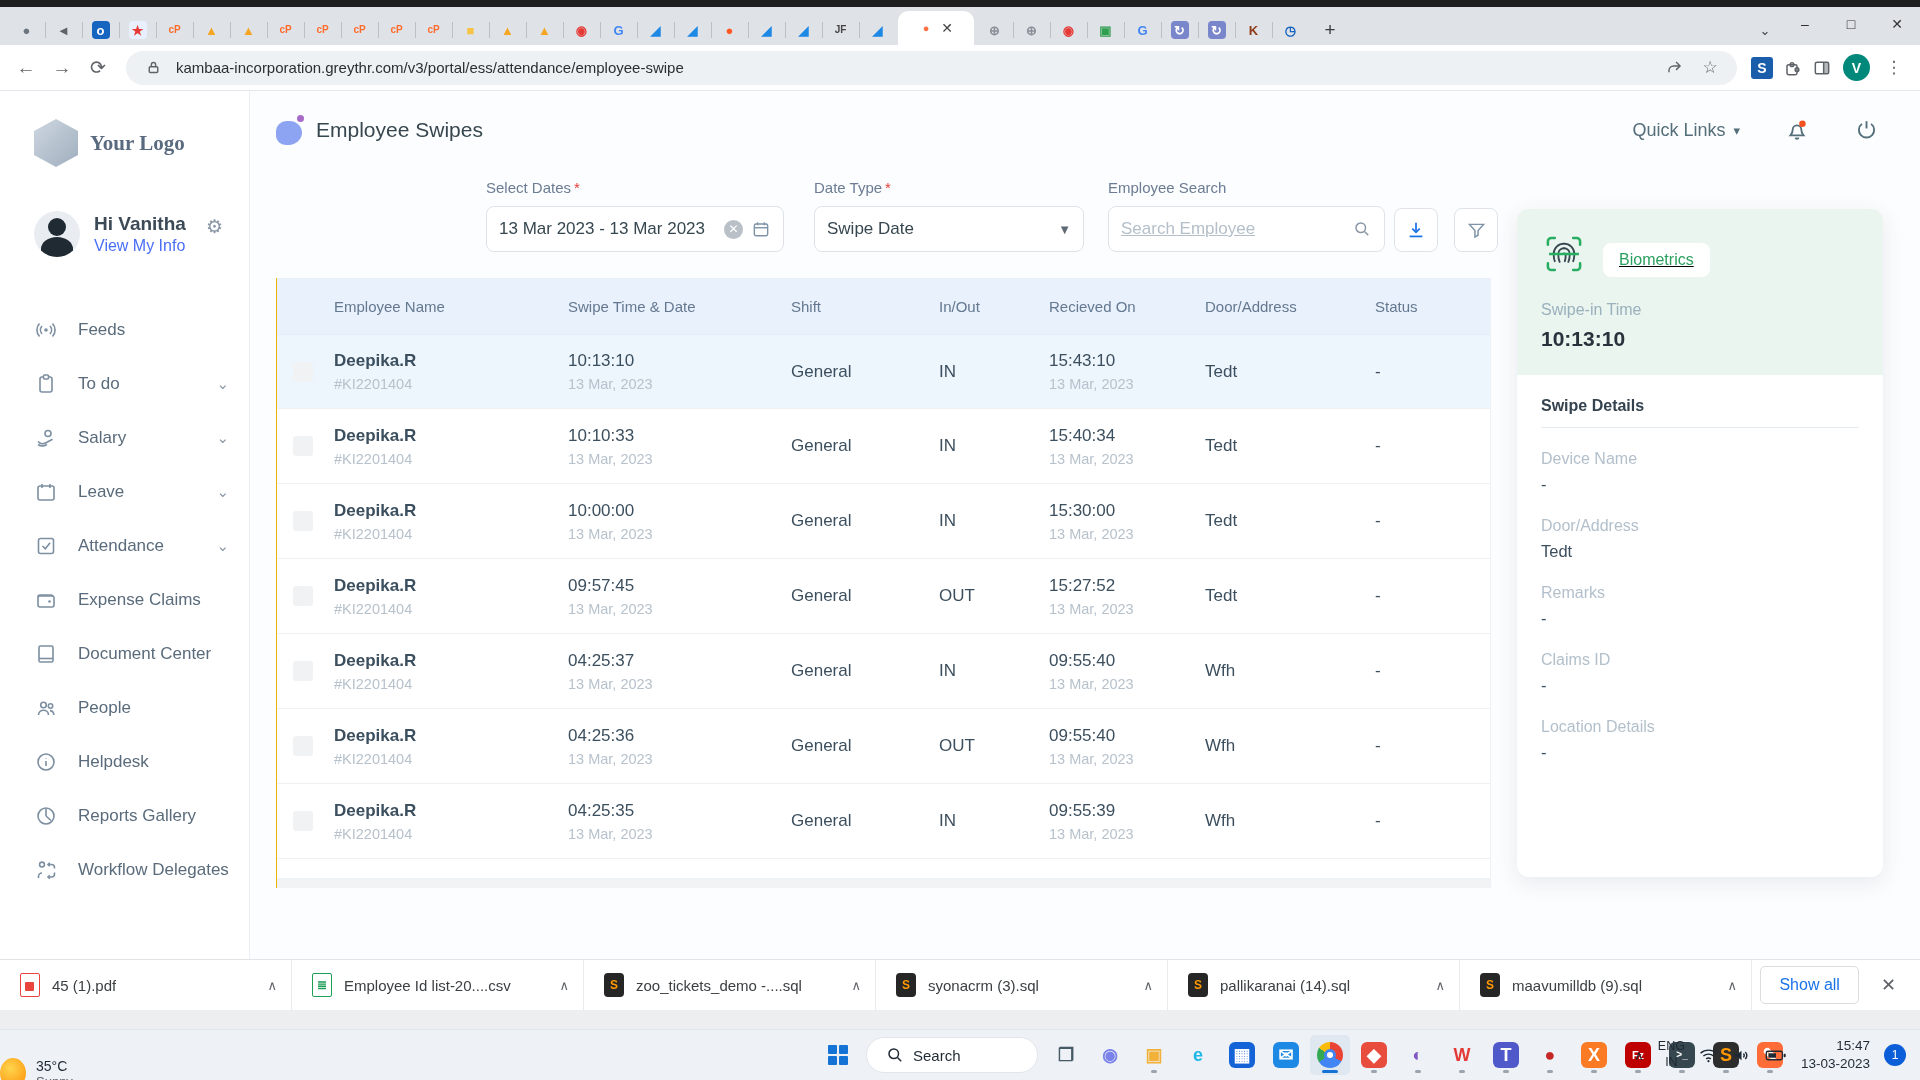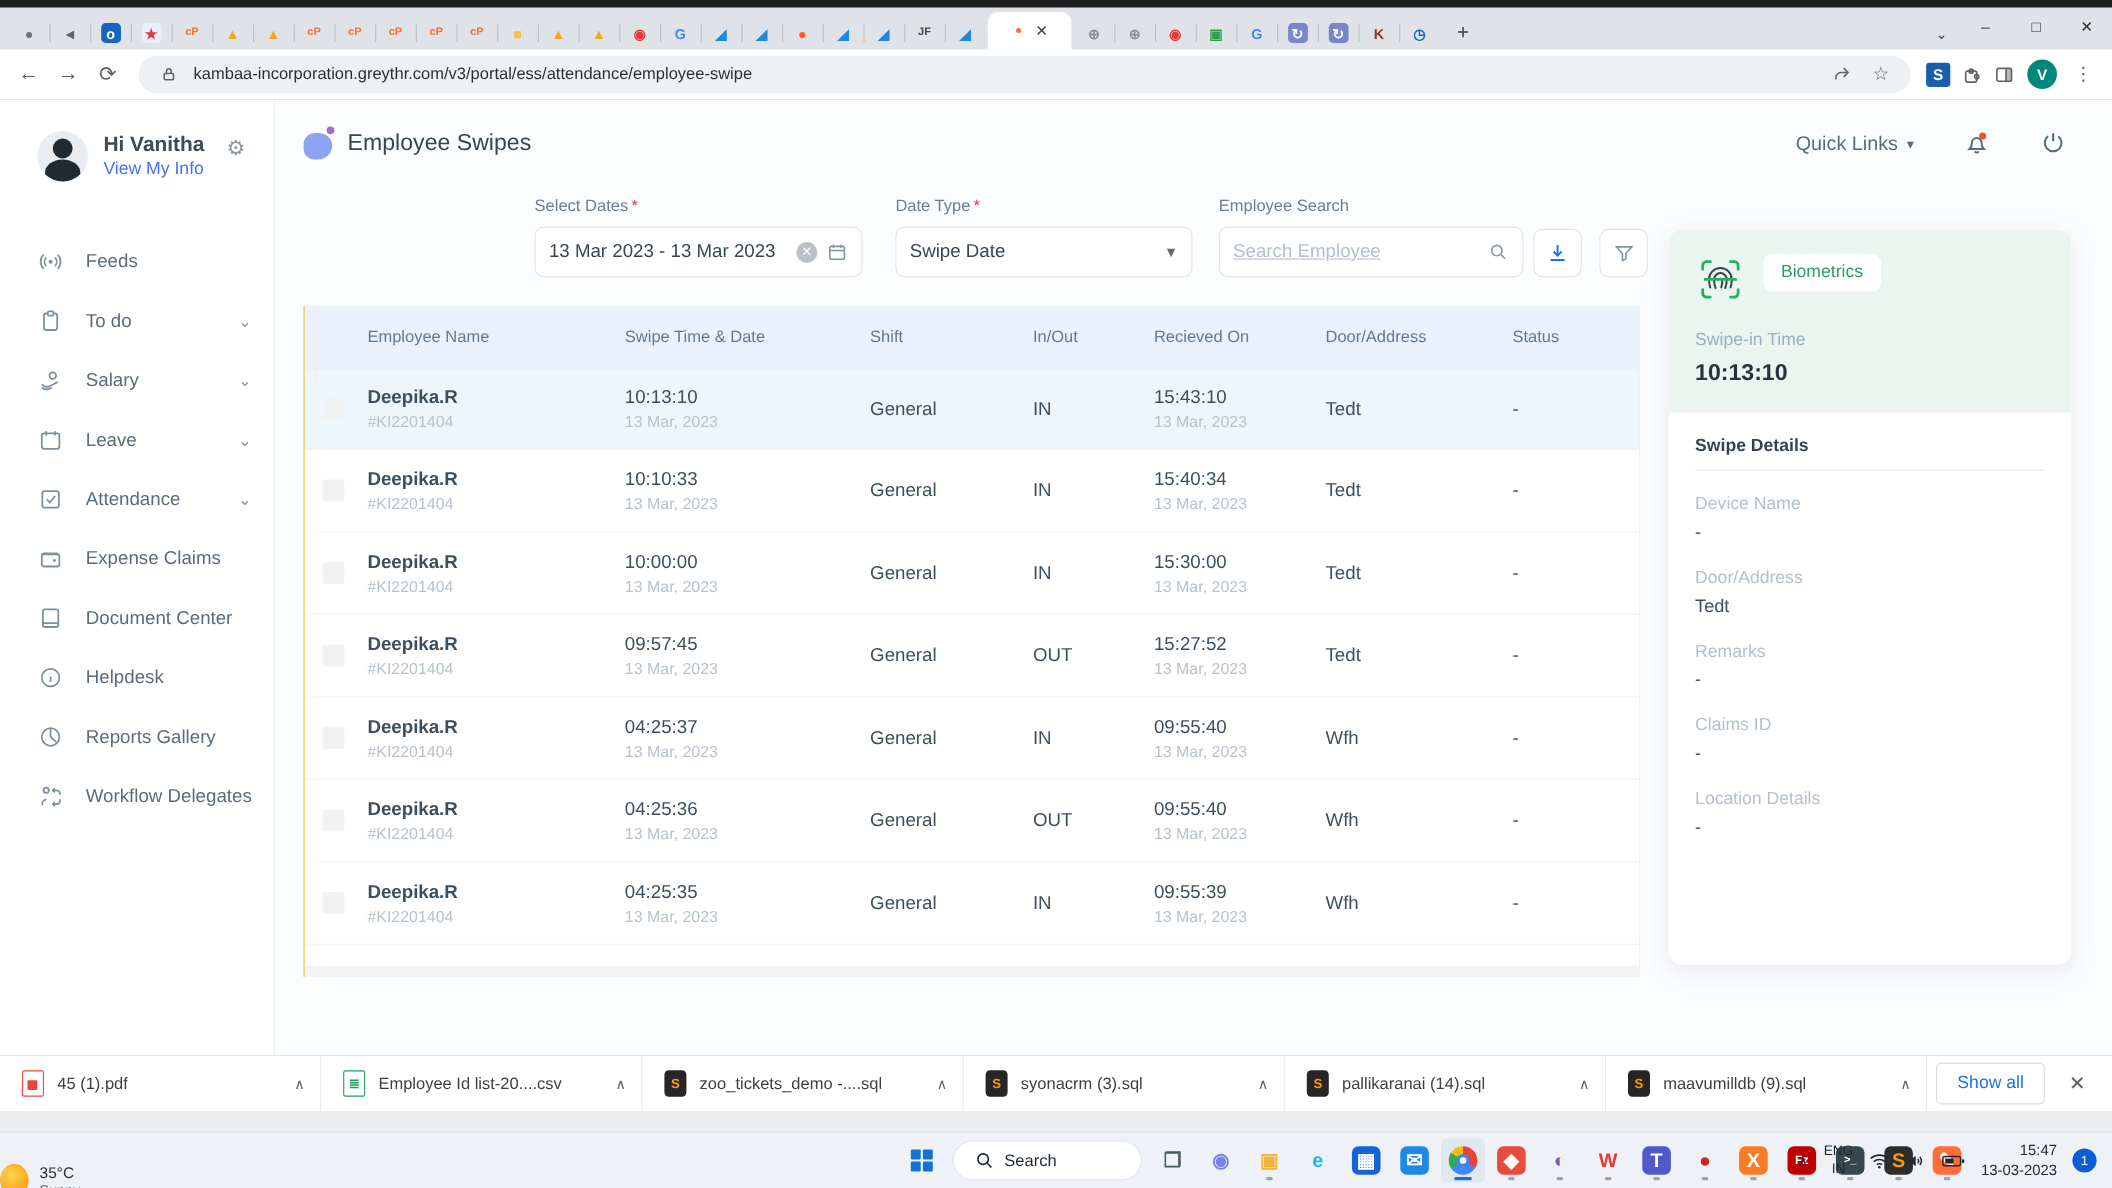--- a/index.html
+++ b/index.html
@@ -84,21 +84,21 @@
   .cb { width:20px; height:20px; background:#f0f2f4; border-radius:3px; margin-left:16px; cursor:pointer; }
   .cell-main { font-size:17px; color:#3c4f5e; }
   .cell-name { font-size:17px; font-weight:bold; color:#3c4f5e; }
   .cell-sub { font-size:14.5px; color:#b7c2cc; margin-top:5px; }
   .t-foot { height:20px; border-bottom:1px solid #eef1f4; background:#fff; }
   .t-scroll { height:9px; background:#f1f3f5; }
 
   
   .side-panel { position:absolute; top:118px; right:37px; width:366px; height:668px; background:#fff; border-radius:12px; box-shadow:0 6px 22px rgba(40,60,90,.10); overflow:hidden; }
   .panel-green { background:#e9f5ee; padding:22px 24px 24px; }
-  .bio-row { display:flex; align-items:flex-start; gap:16px; margin-bottom:24px; }
+  .bio-row { display:flex; align-items:flex-end; gap:16px; margin-bottom:24px;text-decoration:underline; }
   .bio-badge { background:#fff; color:#2aa05f; font-size:16px; padding:8px 16px; border-radius:8px; }
   .swipe-label { font-size:16px; color:#9ab0bd; margin-bottom:8px; }
   .swipe-value { font-size:21px; font-weight:bold; color:#28323c; }
   .panel-white { padding:22px 24px; }
   .details-title { font-size:16px; font-weight:bold; color:#33424e; padding-bottom:12px; border-bottom:1px solid #e5eaee; margin-bottom:22px; }
   .d-label { font-size:16px; color:#b3c0cb; margin-bottom:7px; }
   .d-value { font-size:16.5px; color:#3c4f5e; margin-bottom:23px; }
 
   
   .dlbar { height:51px; background:#fff; border-top:1px solid #e1e3e6; display:flex; align-items:center; flex:none; }
@@ -337,20 +337,24 @@
           <rect x="14" y="5" width="6" height="14" fill="currentColor" opacity=".45" stroke="none"></rect>
         </svg>
       </span>
     <div class="avatar-v">V</div>
     <div class="nav-btn" style="font-size:17px;">⋮</div>
   </div>
 
   <div class="app">
 
     <div class="sidebar">
+      <div class="logo-row">
+        <div class="logo-hex"></div>
+        <div class="logo-text">Your Logo</div>
+      </div>
       <div class="profile-row">
         <div class="avatar-sil"></div>
         <div>
           <div class="greeting">Hi Vanitha</div>
           <div class="view-info">View My Info</div>
         </div>
         <div class="profile-gear">⚙</div>
       </div>
       <div>
 
@@ -431,20 +435,32 @@
             <span class="nicon">
               <svg class="ic" width="24" height="24" viewBox="0 0 24 24" fill="none" stroke="currentColor" stroke-width="1.6">
                 <rect x="5" y="4" width="14" height="16" rx="1.5"></rect>
                 <path d="M5 16.5h14"></path>
               </svg>
             </span>
             <span>Document Center</span>
 
           </div>
 
+          <div class="nav-item">
+            <span class="nicon">
+              <svg class="ic" width="24" height="24" viewBox="0 0 24 24" fill="none" stroke="currentColor" stroke-width="1.6">
+                <circle cx="9.5" cy="9" r="2.8"></circle>
+                <path d="M4.5 19c0-3 2.3-4.8 5-4.8s5 1.8 5 4.8"></path>
+                <circle cx="16.5" cy="10" r="2.2"></circle>
+                <path d="M16 14.6c2.2.3 3.8 1.9 3.8 4.4"></path>
+              </svg>
+            </span>
+            <span>People</span>
+
+          </div>
 
           <div class="nav-item">
             <span class="nicon">
               <svg class="ic" width="24" height="24" viewBox="0 0 24 24" fill="none" stroke="currentColor" stroke-width="1.6">
                 <circle cx="12" cy="12" r="8"></circle>
                 <line x1="12" y1="8" x2="12" y2="8.4"></line>
                 <line x1="12" y1="11" x2="12" y2="16"></line>
               </svg>
             </span>
             <span>Helpdesk</span>

